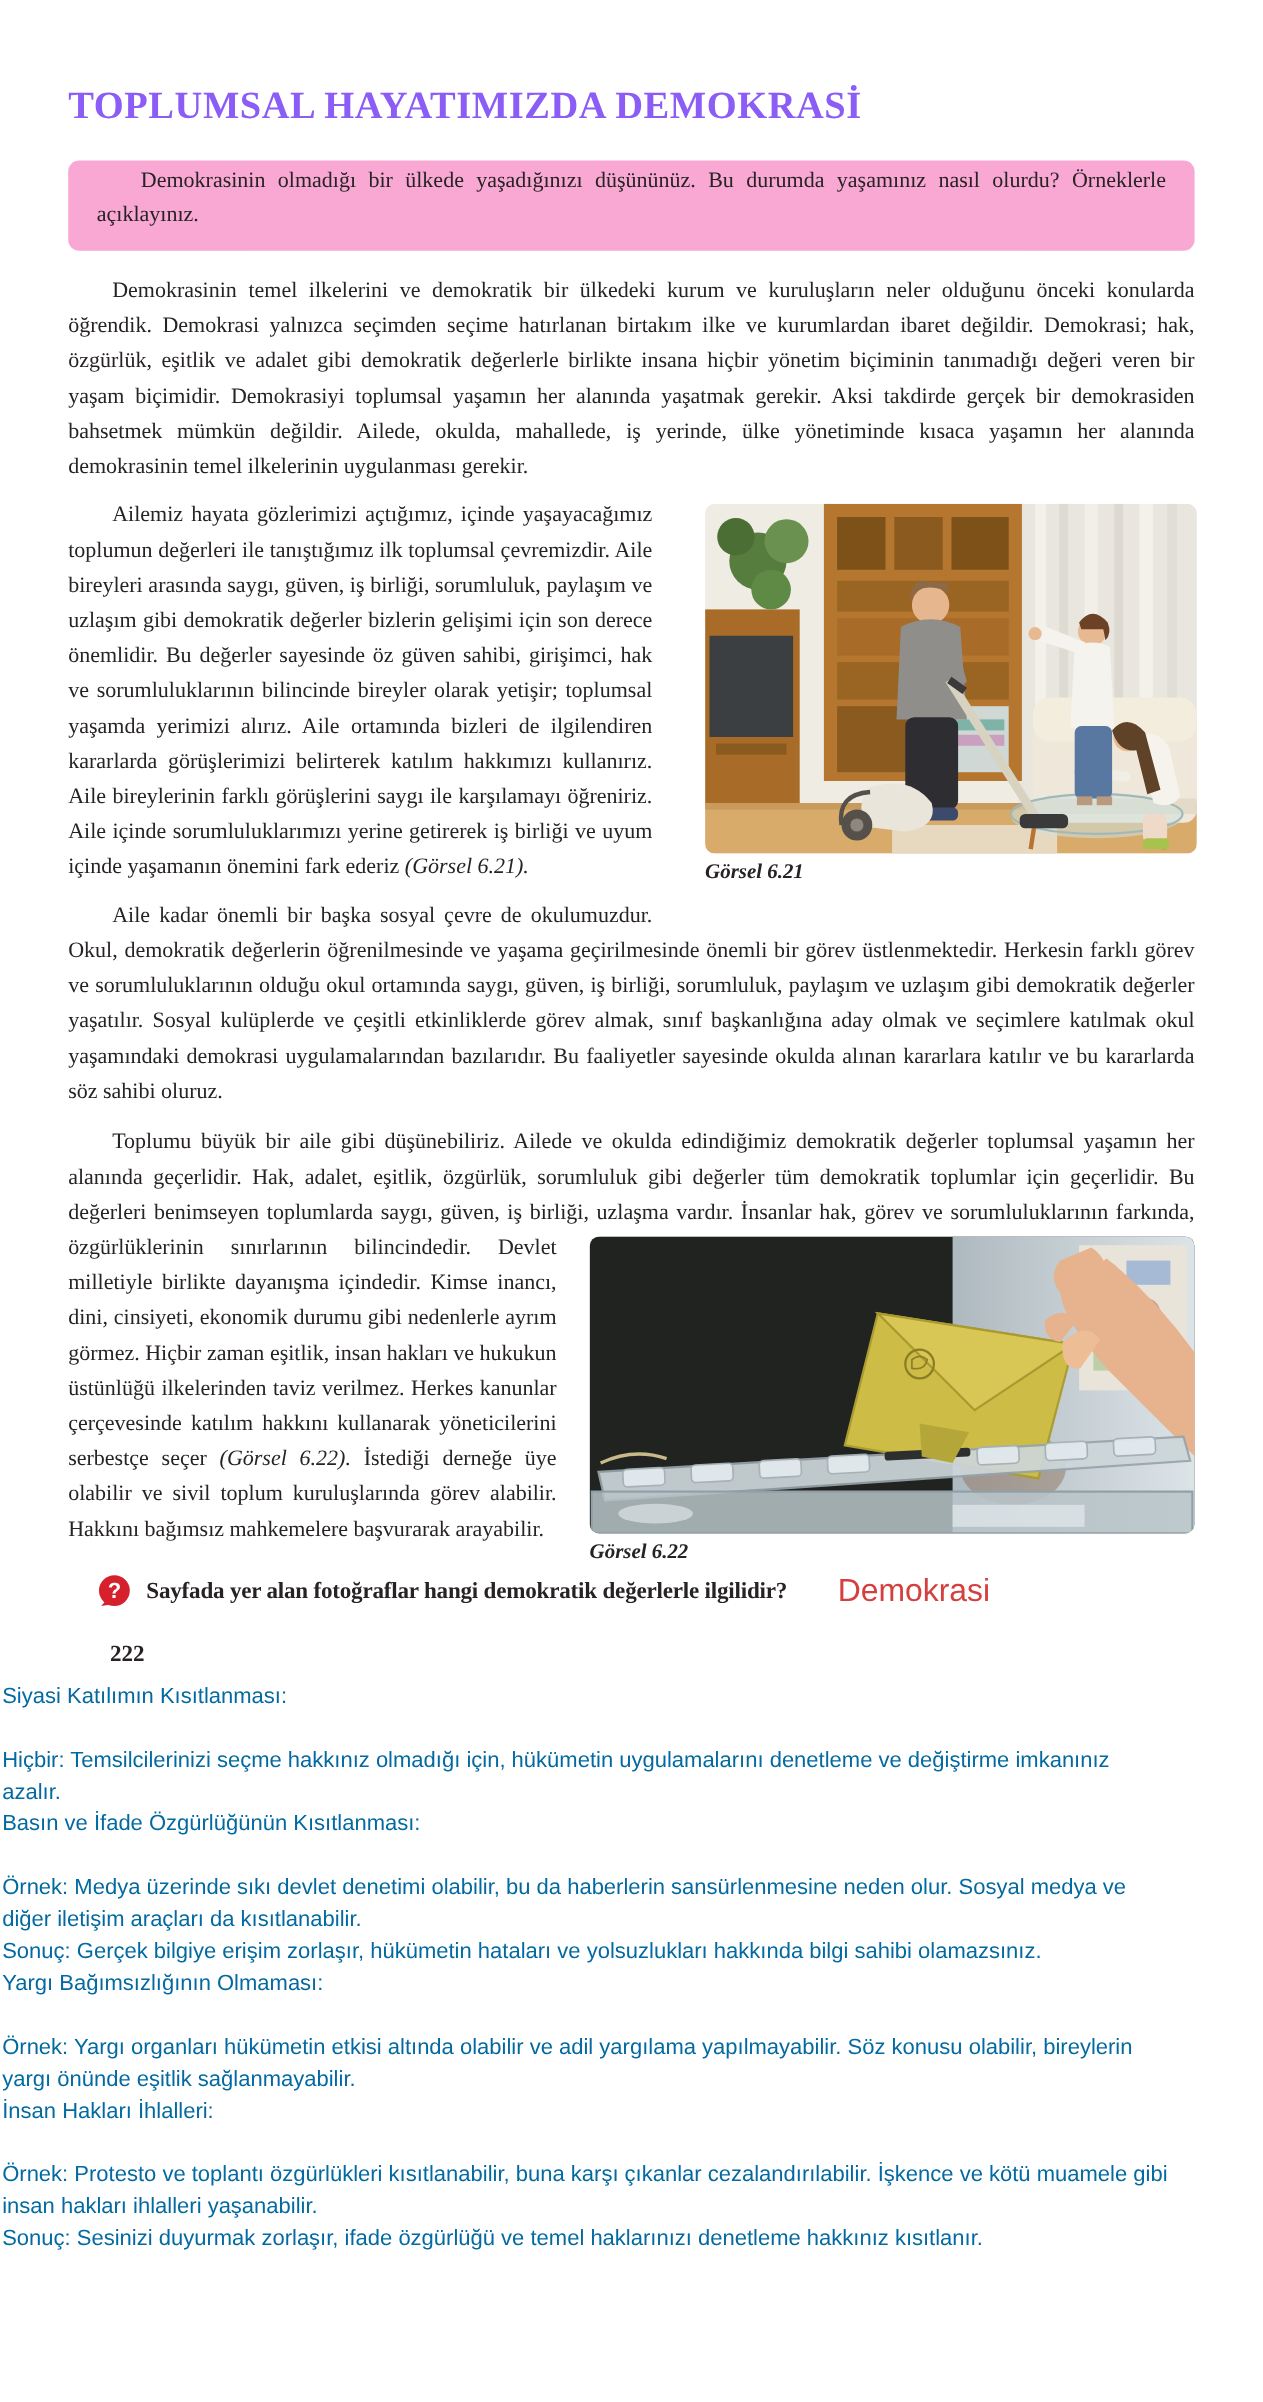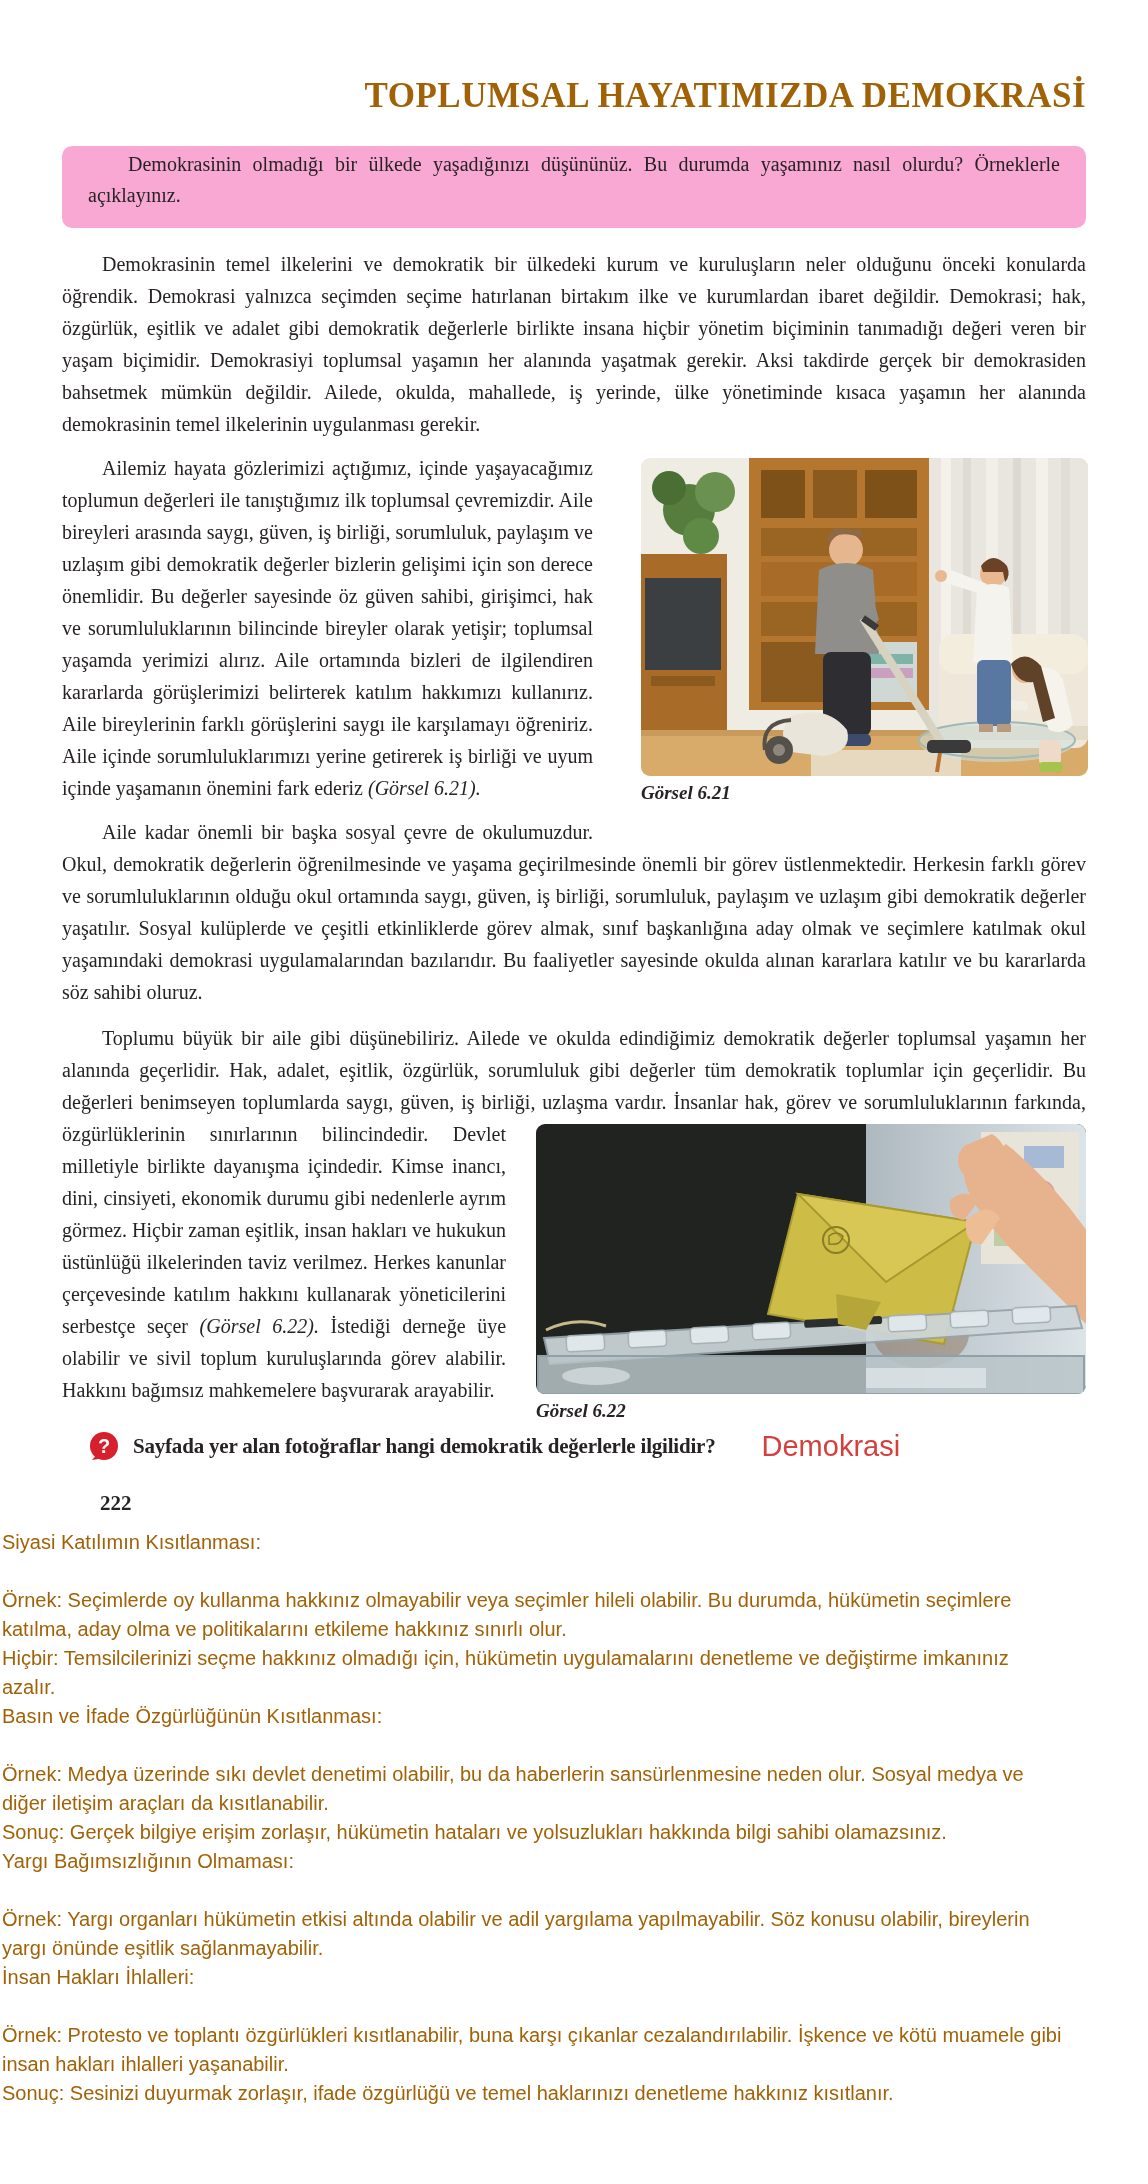--- a/index.html
+++ b/index.html
@@ -2,22 +2,22 @@
 <html lang="tr"><head>
 <meta charset="utf-8">
 <style>
   html,body{margin:0;padding:0;}
   body{
     width:1148px;height:2184px;background:#ffffff;overflow:hidden;
     font-family:"Liberation Serif",serif;color:#272324;
   }
   .book{padding:76px 62px 0 62px;}
   .page-title{
-    margin:0 0 30px 0;text-align:right;font-size:35px;font-weight:bold;
-    letter-spacing:.5px;color:#a16207;font-family:"Liberation Serif",serif;
+    margin:0 0 30px 0;text-align:left;font-size:35px;font-weight:bold;
+    letter-spacing:.5px;color:#8b5cf6;font-family:"Liberation Serif",serif;
   }
   .intro-box{
     background:#f9a8d4;border-radius:10px;padding:3px 26px 17px 26px;
     font-size:20px;line-height:31px;text-align:justify;text-indent:40px;
   }
   .para{font-size:20px;line-height:32px;text-align:justify;text-indent:40px;margin:0;}
   .para.p1{margin-top:20px;}
   .para.p2{margin-top:12px;}
   .para.p3{margin-top:12px;}
   .para.p4{margin-top:14px;}
@@ -31,21 +31,21 @@
     clear:both;display:flex;align-items:center;margin:24px 0 0 26px;font-size:21px;
   }
   .q-icon{flex:0 0 auto;margin-right:13px;display:block;}
   .question-text{font-weight:bold;letter-spacing:-.2px;}
   .answer-label{
     font-family:"Liberation Sans",sans-serif;color:#d4403e;font-size:29px;
     margin-left:46px;font-weight:normal;white-space:nowrap;
   }
   .page-number{font-size:21px;font-weight:bold;margin:28px 0 0 38px;}
   .notes{
-    font-family:"Liberation Sans",sans-serif;color:#a16207;font-size:20px;
+    font-family:"Liberation Sans",sans-serif;color:#0369a1;font-size:20px;
     line-height:29px;margin:12px 0 0 -60px;width:1060px;
   }
   .notes .note-heading{margin:0 0 29px 0;}
   .notes p{margin:0;}
 </style>
 </head>
 <body>
 
 <div class="book">
 
@@ -207,21 +207,20 @@
     </svg>
     <span class="question-text">Sayfada yer alan fotoğraflar hangi demokratik değerlerle ilgilidir?</span>
     <span class="answer-label">Demokrasi</span>
   </div>
 
   <div class="page-number">222</div>
 
   <div class="notes">
     <div class="note-section">
       <div class="note-heading">Siyasi Katılımın Kısıtlanması:</div>
-      <p>Örnek: Seçimlerde oy kullanma hakkınız olmayabilir veya seçimler hileli olabilir. Bu durumda, hükümetin seçimlere katılma, aday olma ve politikalarını etkileme hakkınız sınırlı olur.</p>
       <p>Hiçbir: Temsilcilerinizi seçme hakkınız olmadığı için, hükümetin uygulamalarını denetleme ve değiştirme imkanınız azalır.</p>
     </div>
     <div class="note-section">
       <div class="note-heading">Basın ve İfade Özgürlüğünün Kısıtlanması:</div>
       <p>Örnek: Medya üzerinde sıkı devlet denetimi olabilir, bu da haberlerin sansürlenmesine neden olur. Sosyal medya ve diğer iletişim araçları da kısıtlanabilir.</p>
       <p>Sonuç: Gerçek bilgiye erişim zorlaşır, hükümetin hataları ve yolsuzlukları hakkında bilgi sahibi olamazsınız.</p>
     </div>
     <div class="note-section">
       <div class="note-heading">Yargı Bağımsızlığının Olmaması:</div>
       <p>Örnek: Yargı organları hükümetin etkisi altında olabilir ve adil yargılama yapılmayabilir. Söz konusu olabilir, bireylerin yargı önünde eşitlik sağlanmayabilir.</p>

